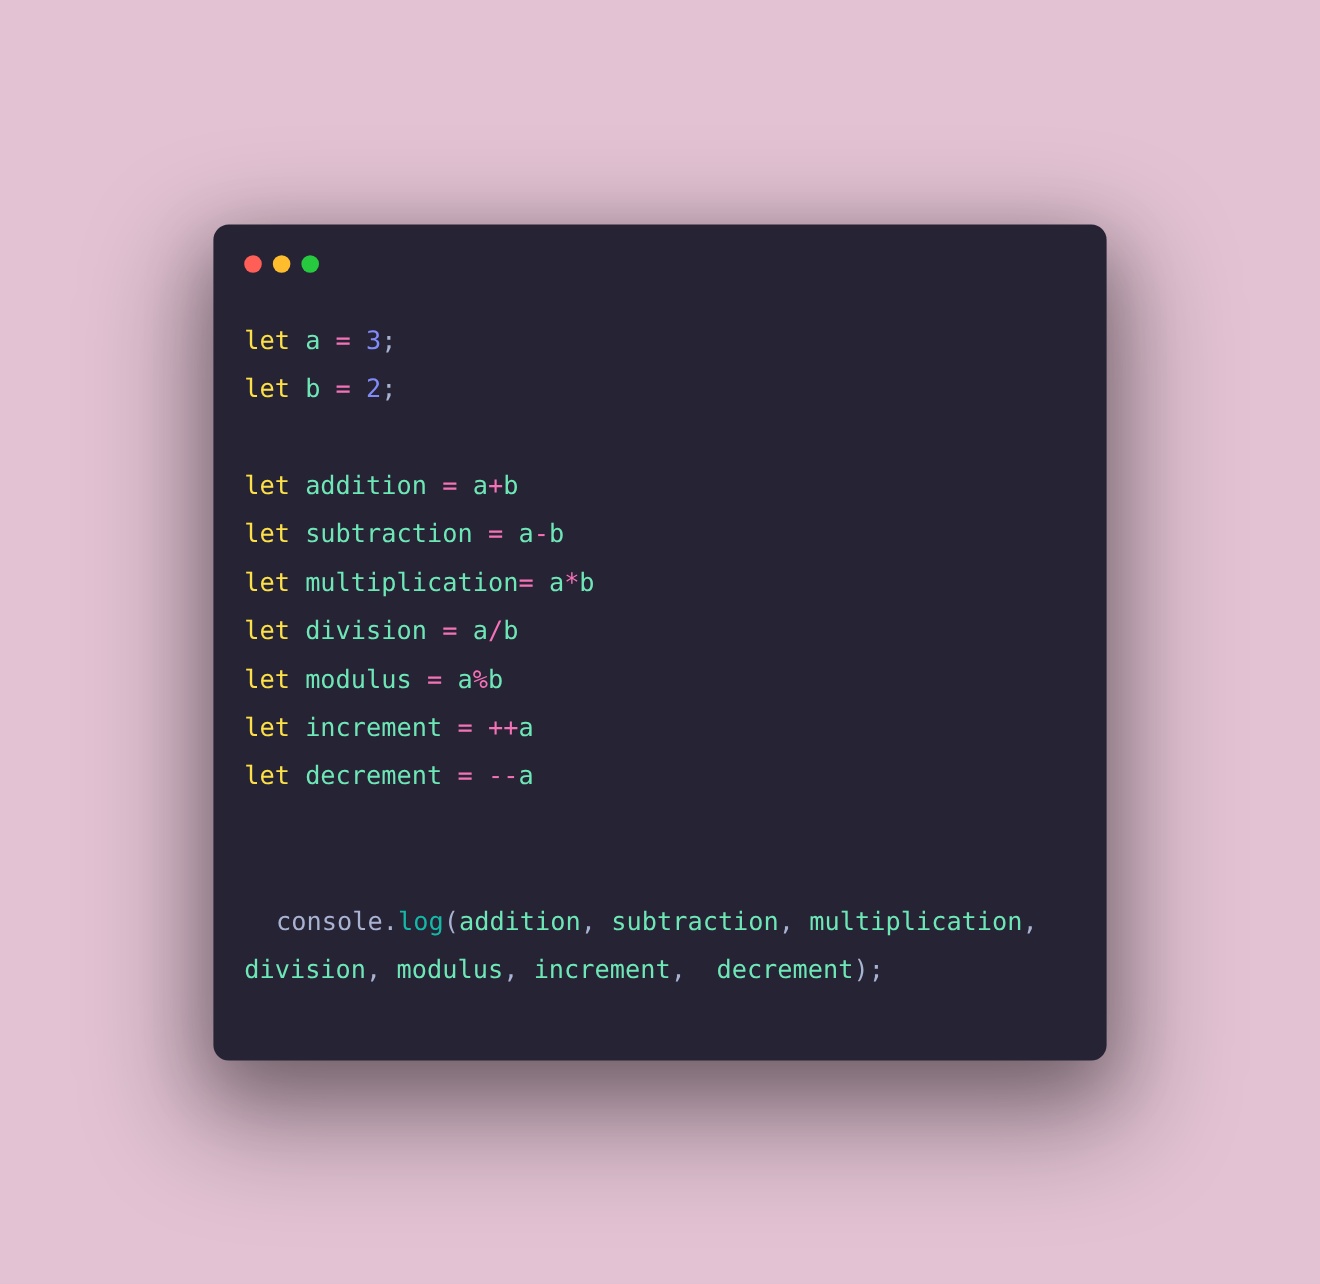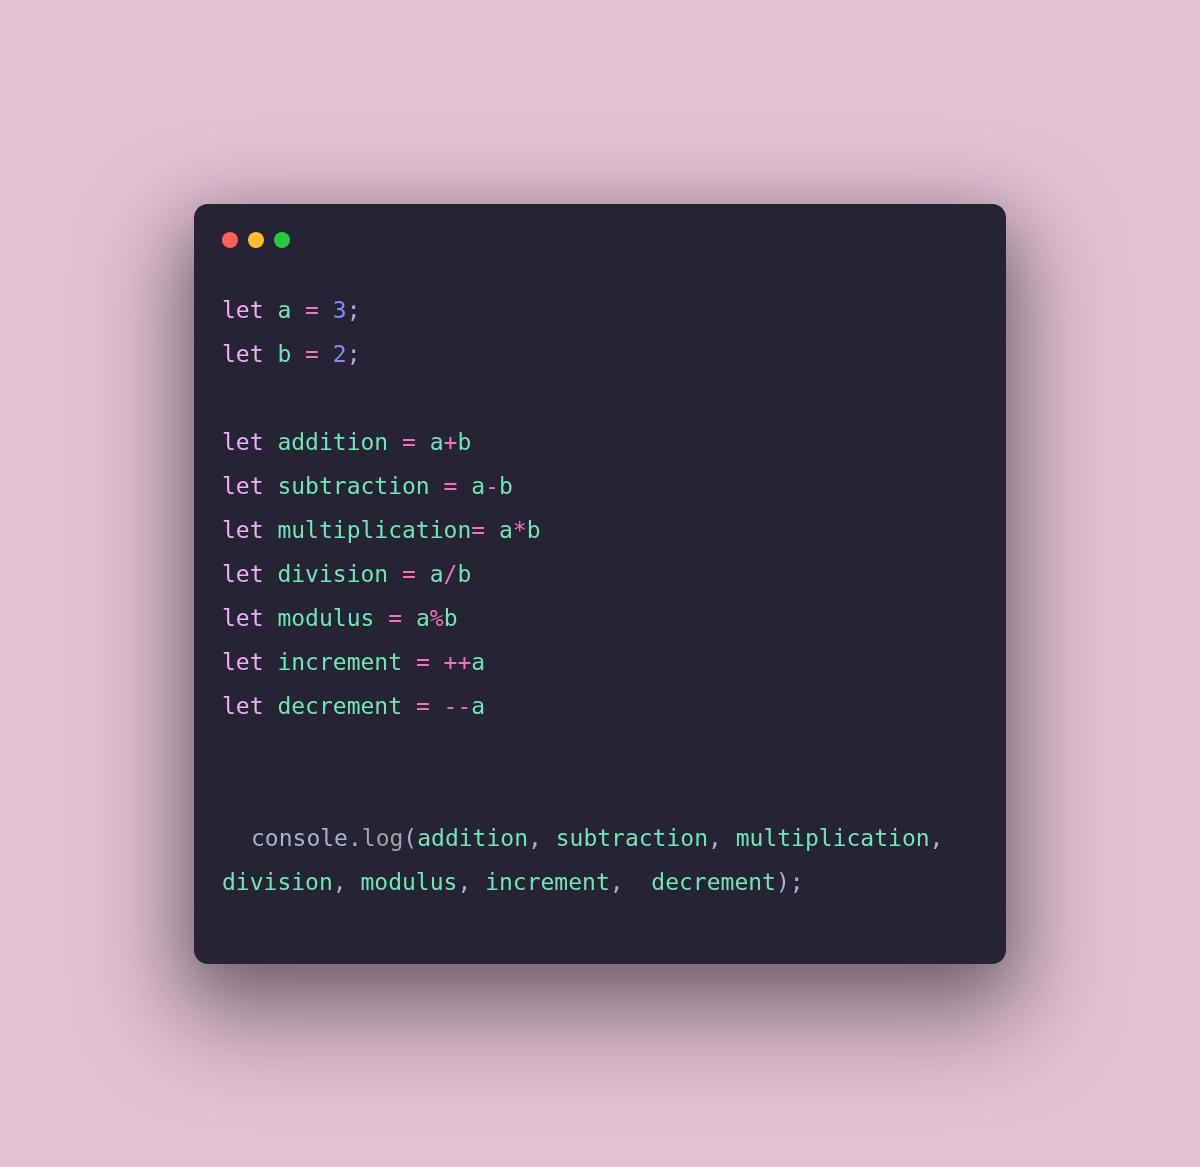--- a/index.html
+++ b/index.html
@@ -35,26 +35,26 @@
     }
     .dot.red { background: #ff5f56; }
     .dot.yellow { background: #ffbd2e; }
     .dot.green { background: #27c93f; }
     .code {
       font-size: 23px;
       line-height: 44px;
       white-space: pre-wrap;
       color: #a8b2d1;
     }
-    .kw { color: #f0abfc; }
+    .kw { color: #fde047; }
     .var { color: #6ee7b7; }
     .op { color: #f472b6; }
     .num { color: #818cf8; }
     .punc { color: #a8b2d1; }
-    .func { color: #a3a3a3; }
+    .func { color: #14b8a6; }
     .obj { color: #a8b2d1; margin-left: 29px; }
   </style>
 </head>
 <body>
 
 <div class="window">
   <div class="controls">
     <div class="dot red"></div>
     <div class="dot yellow"></div>
     <div class="dot green"></div>

